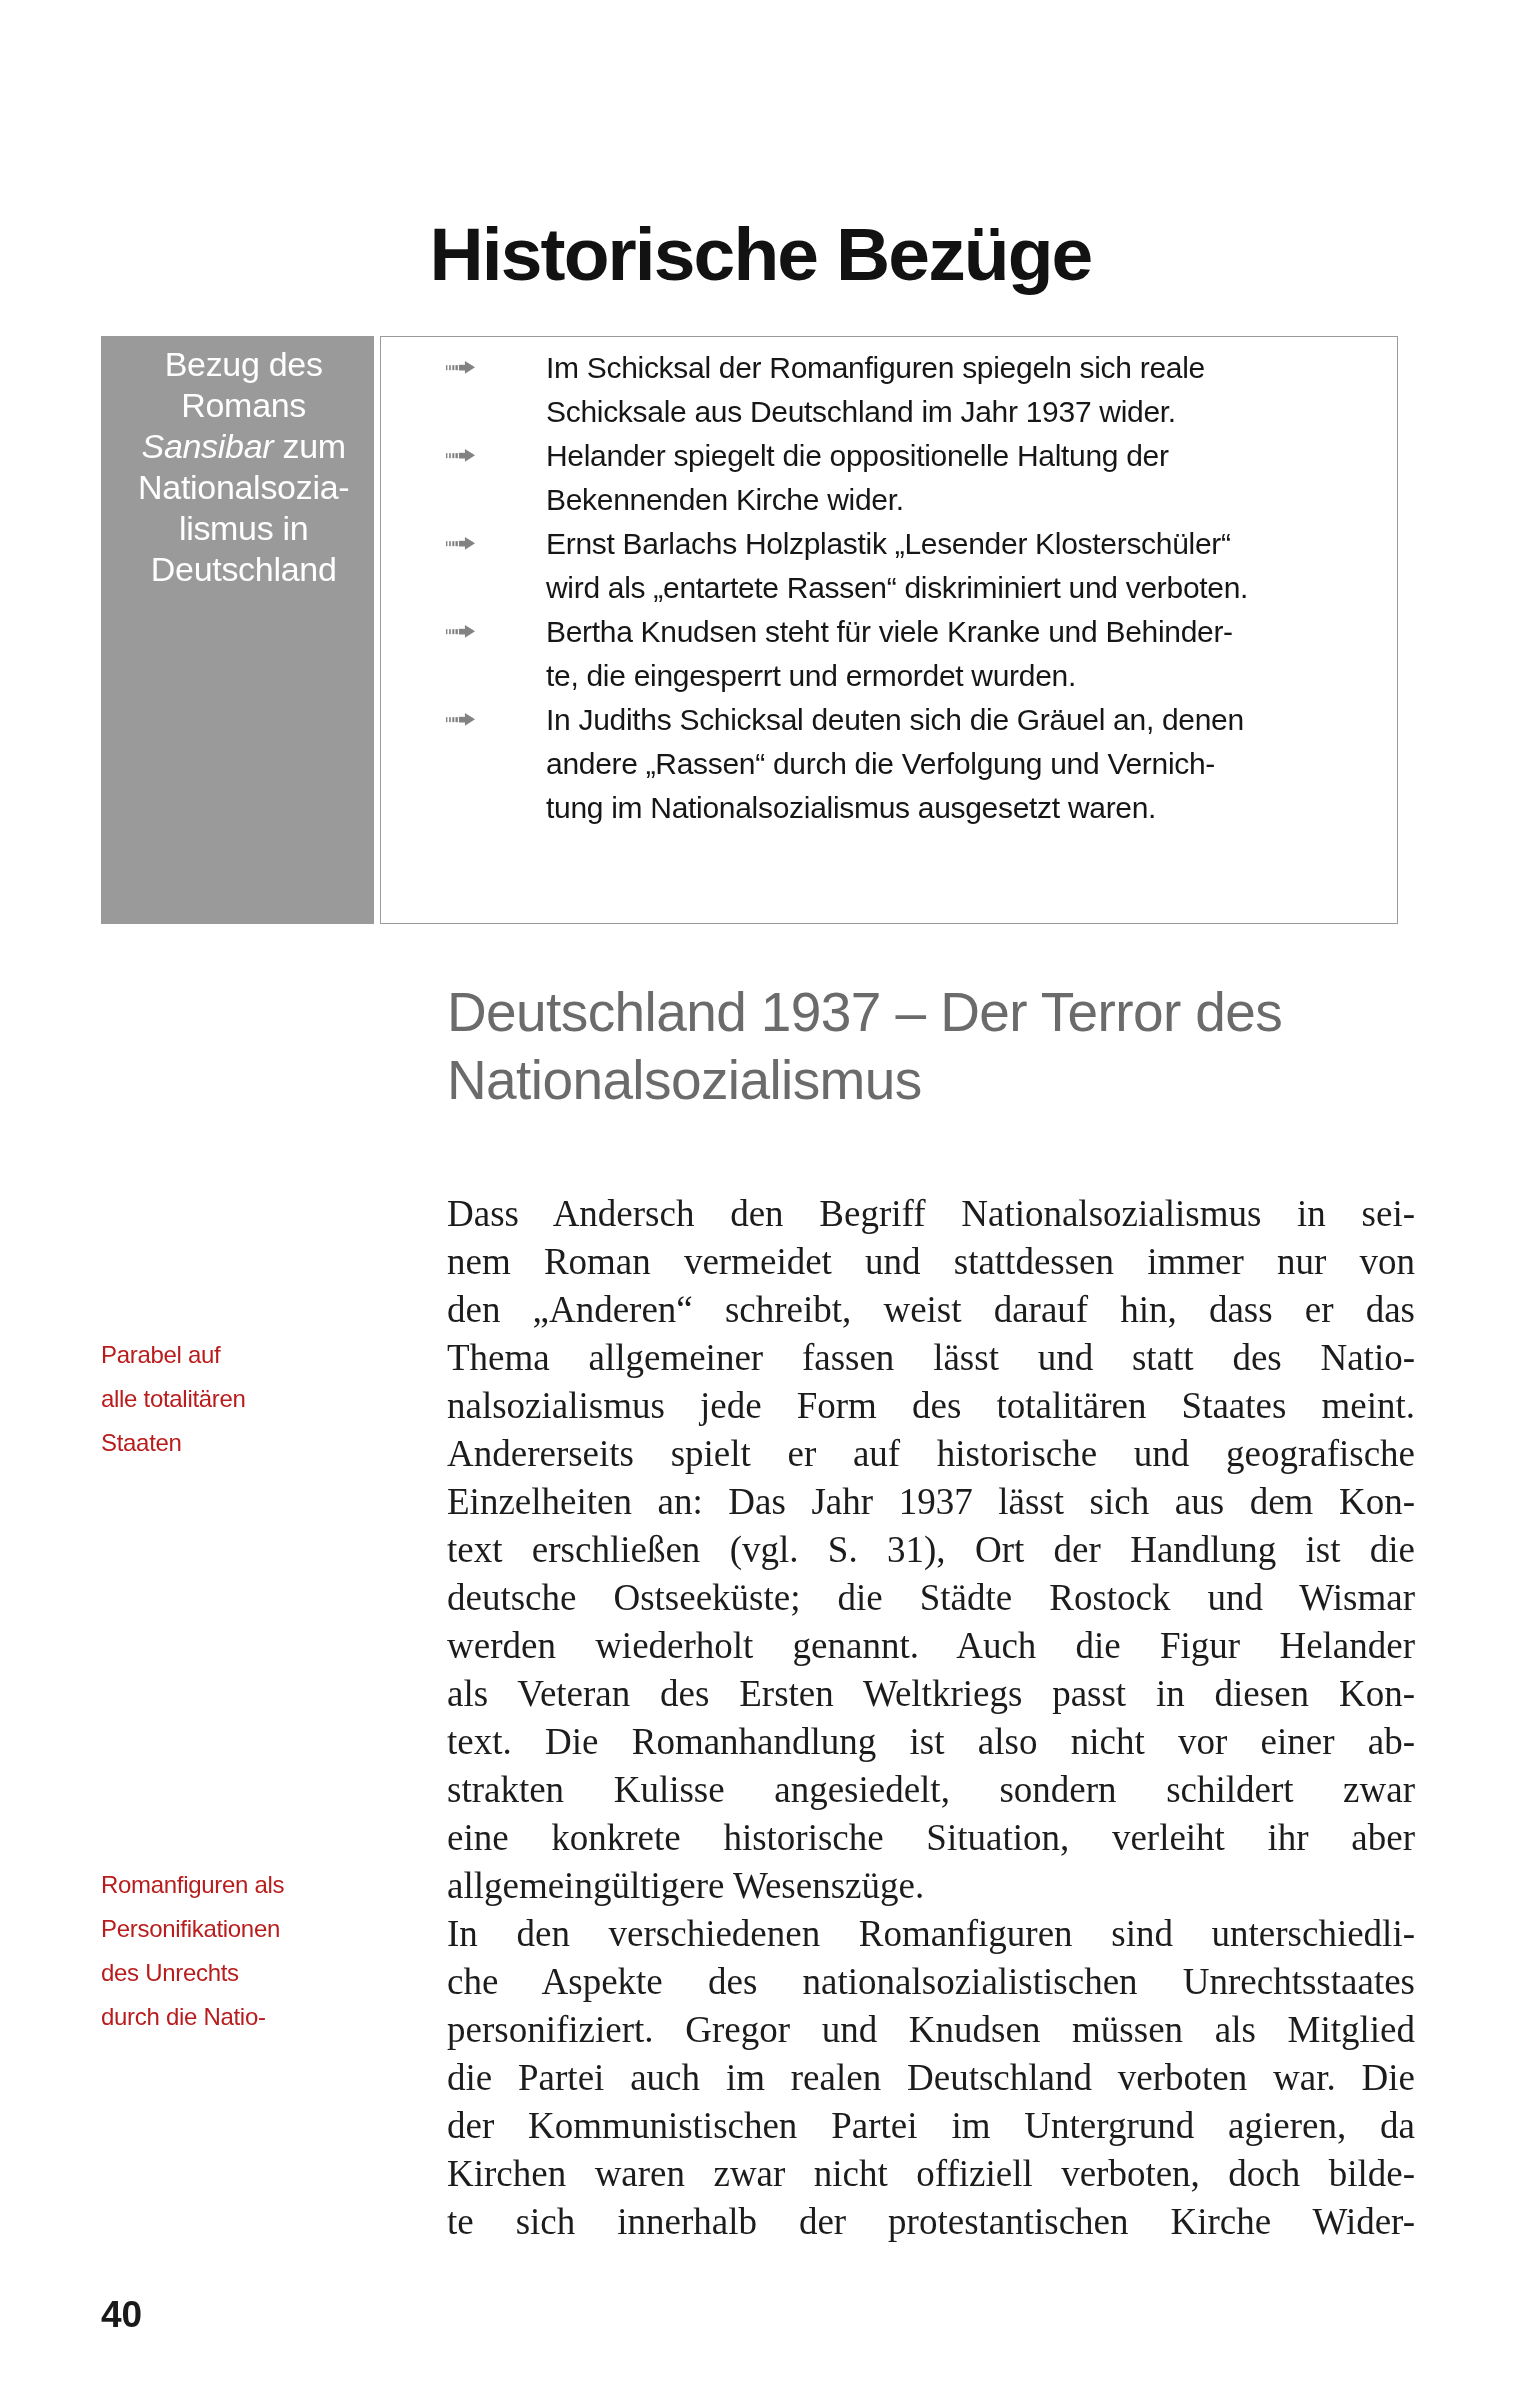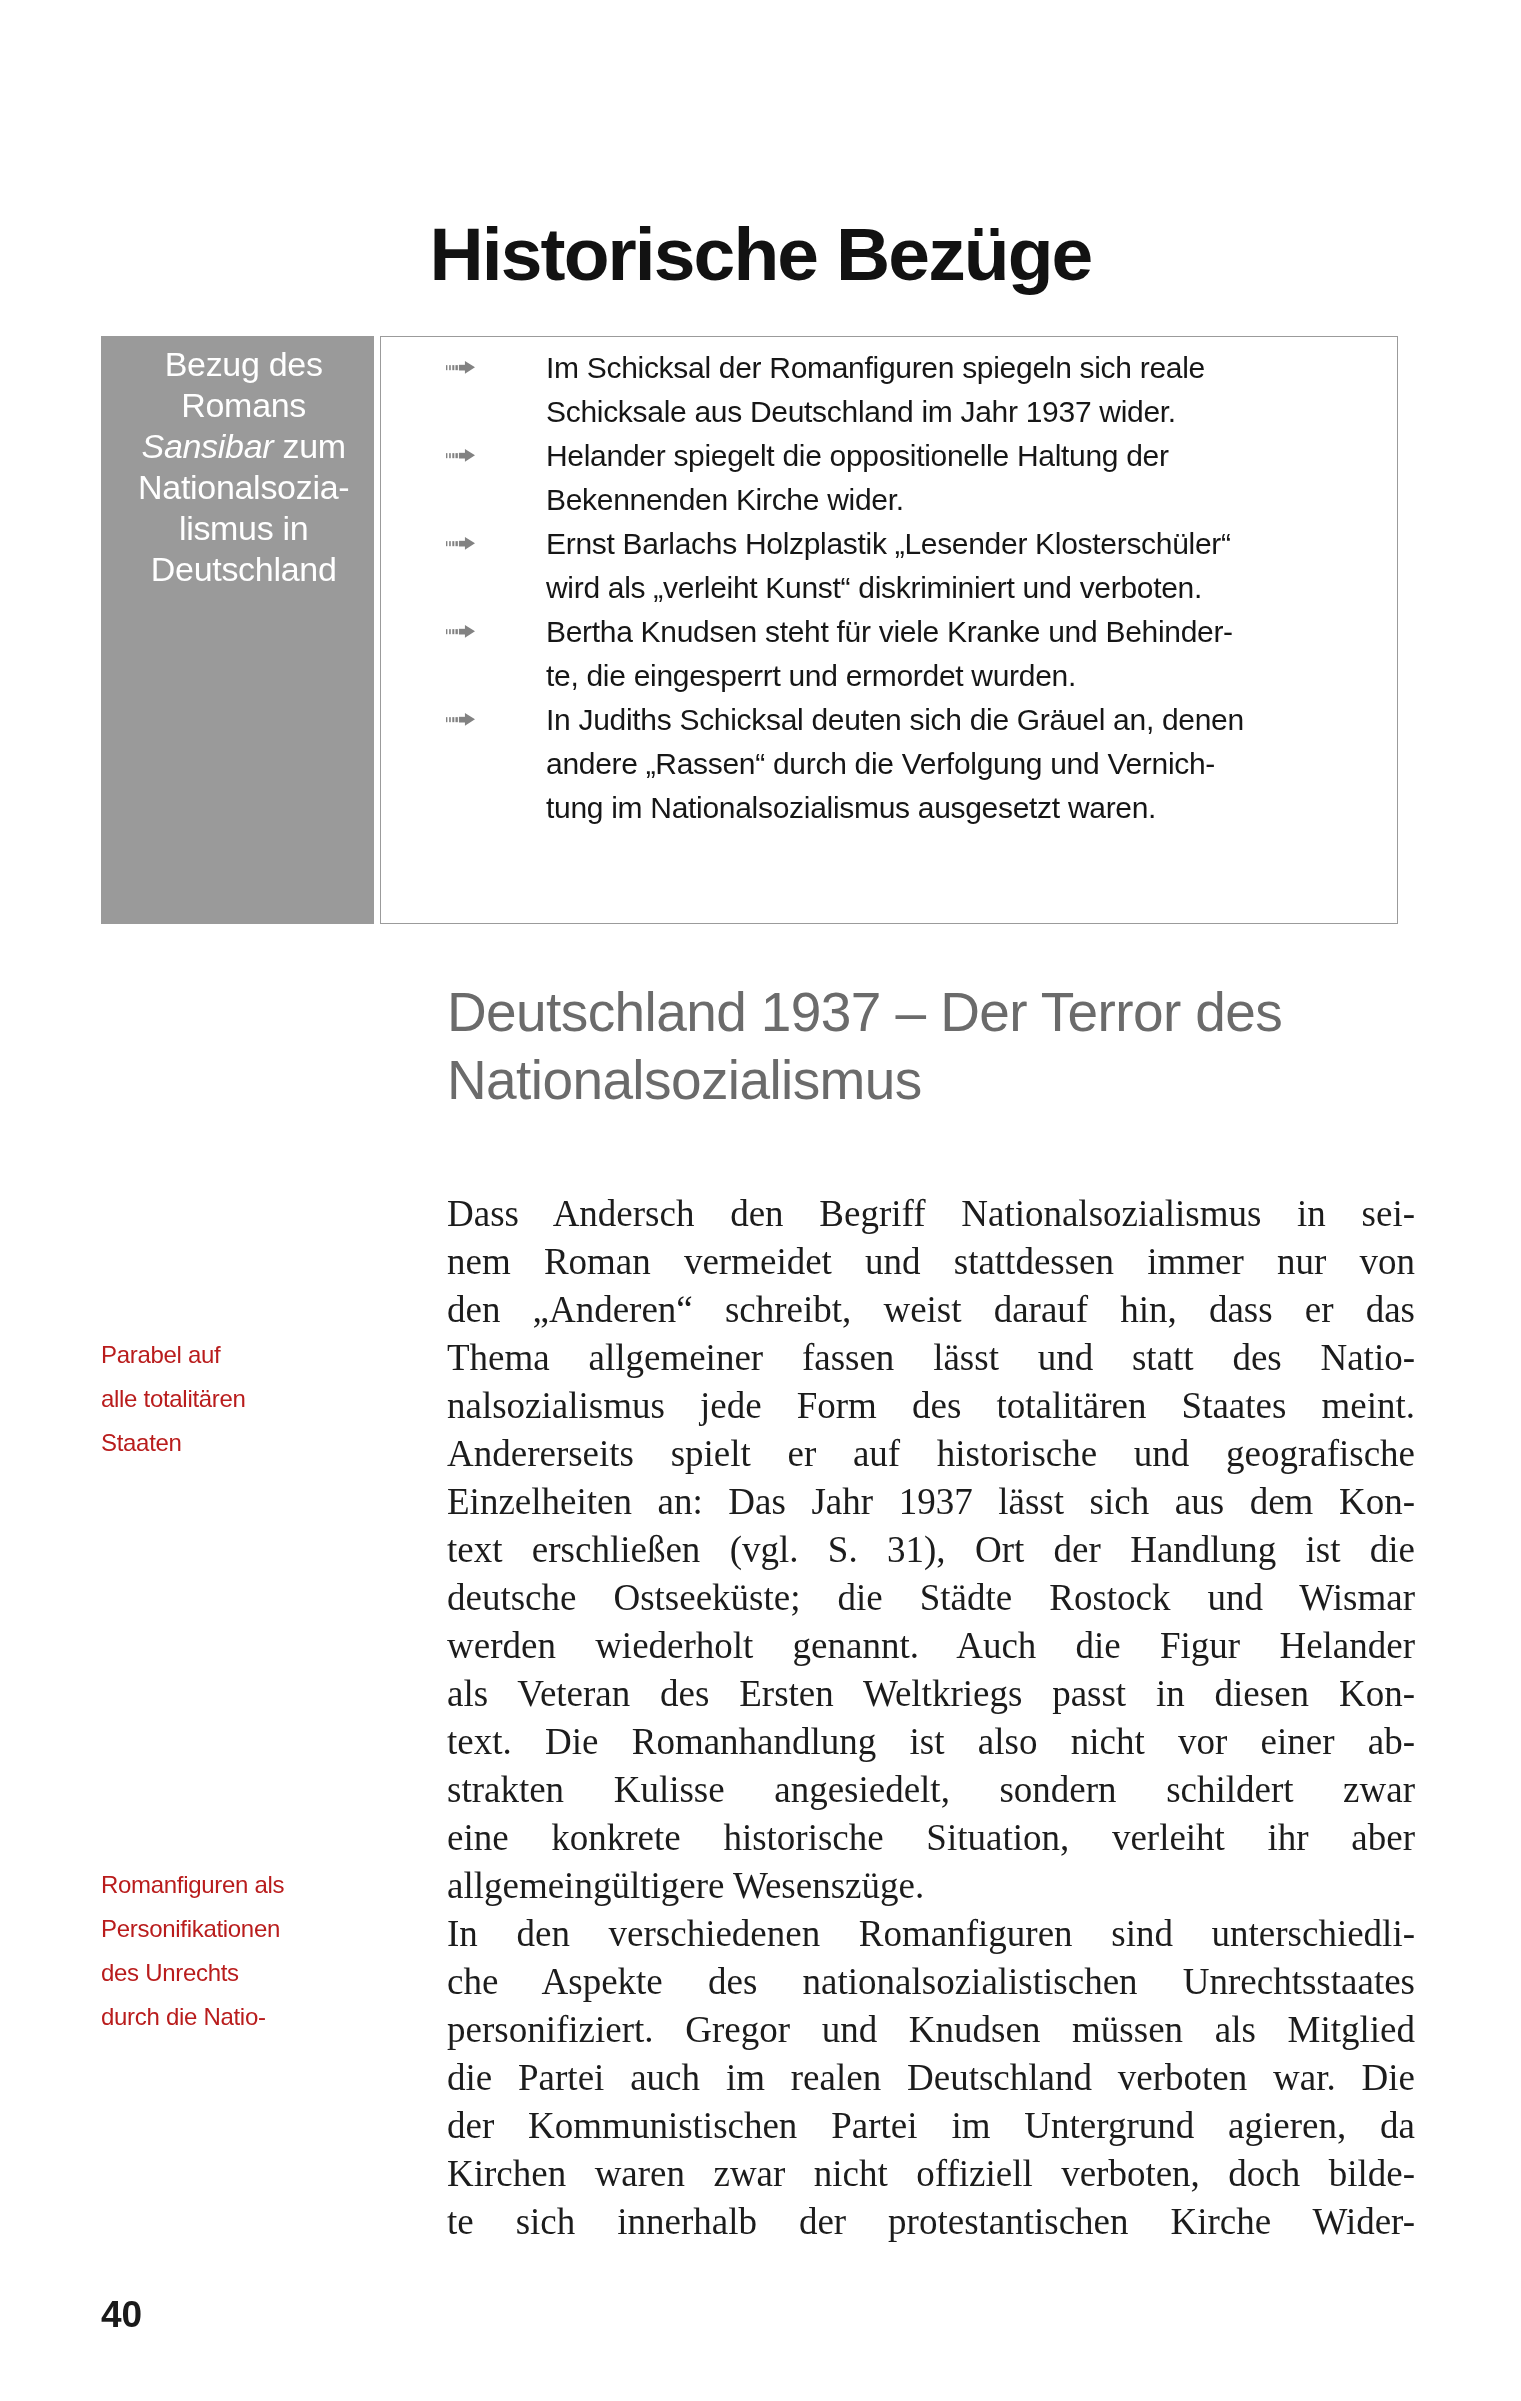--- a/index.html
+++ b/index.html
@@ -131,21 +131,21 @@
           <li>
             <svg class="arrow" viewBox="0 0 46 20" xmlns="http://www.w3.org/2000/svg" aria-hidden="true">
     <rect x="0" y="6.5" width="2.2" height="8" fill="var(--arrow-gray)"></rect>
     <rect x="5" y="6.5" width="2.6" height="8" fill="var(--arrow-gray)"></rect>
     <rect x="10" y="6.5" width="3.2" height="8" fill="var(--arrow-gray)"></rect>
     <rect x="15" y="6.5" width="3.8" height="8" fill="var(--arrow-gray)"></rect>
     <rect x="20.5" y="6" width="11" height="9" fill="var(--arrow-gray)"></rect>
     <polygon points="30,0 30,20 46,10" fill="var(--arrow-gray)"></polygon>
   </svg>
             <div class="line">Ernst Barlachs Holzplastik „Lesender Klosterschüler“</div>
-            <div class="line">wird als „verleiht Kunst“ diskriminiert und verboten.</div>
+            <div class="line">wird als „entartete Rassen“ diskriminiert und verboten.</div>
           </li>
           <li>
             <svg class="arrow" viewBox="0 0 46 20" xmlns="http://www.w3.org/2000/svg" aria-hidden="true">
     <rect x="0" y="6.5" width="2.2" height="8" fill="var(--arrow-gray)"></rect>
     <rect x="5" y="6.5" width="2.6" height="8" fill="var(--arrow-gray)"></rect>
     <rect x="10" y="6.5" width="3.2" height="8" fill="var(--arrow-gray)"></rect>
     <rect x="15" y="6.5" width="3.8" height="8" fill="var(--arrow-gray)"></rect>
     <rect x="20.5" y="6" width="11" height="9" fill="var(--arrow-gray)"></rect>
     <polygon points="30,0 30,20 46,10" fill="var(--arrow-gray)"></polygon>
   </svg>

